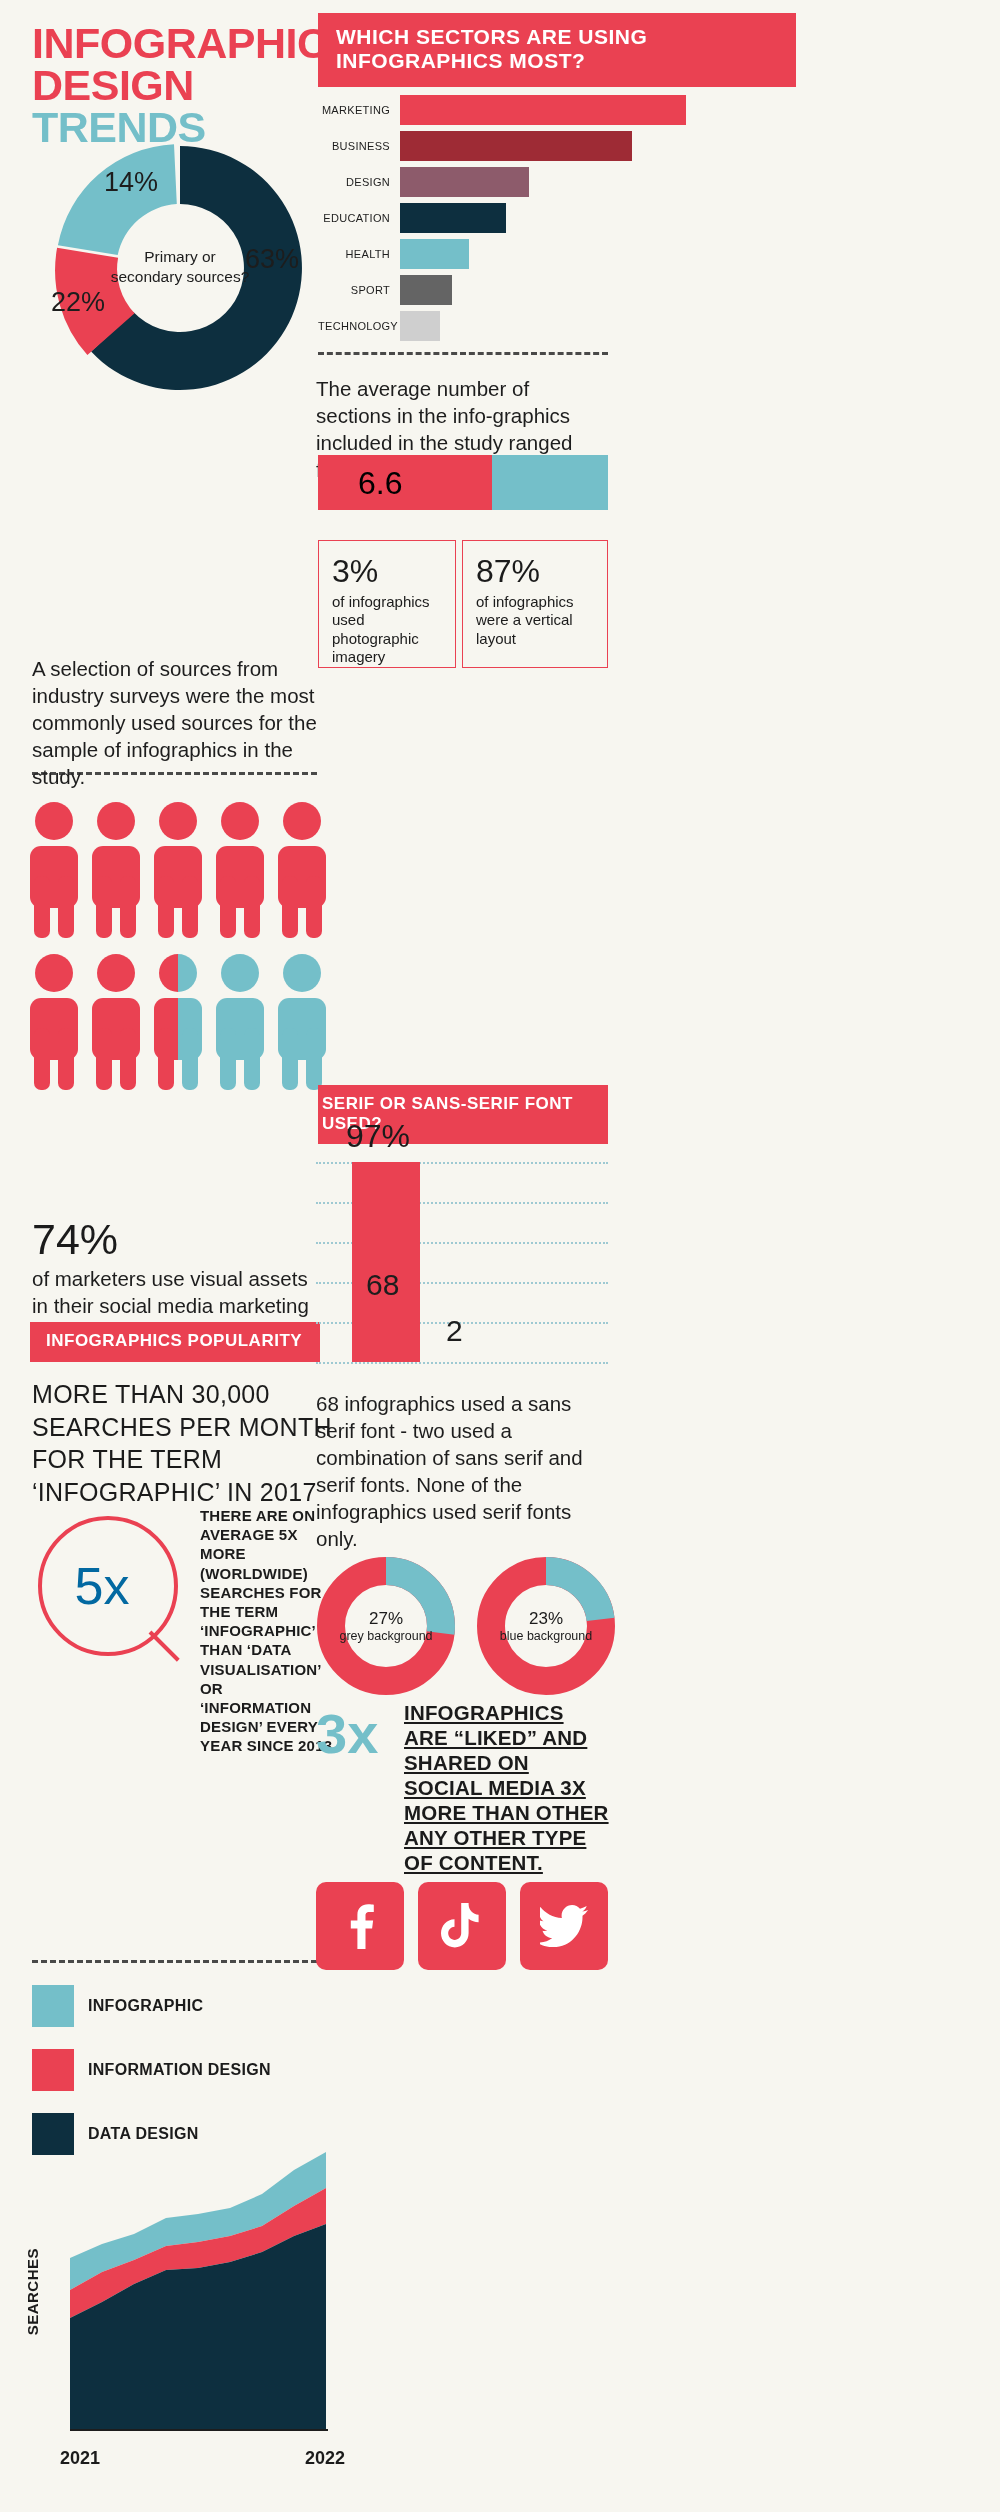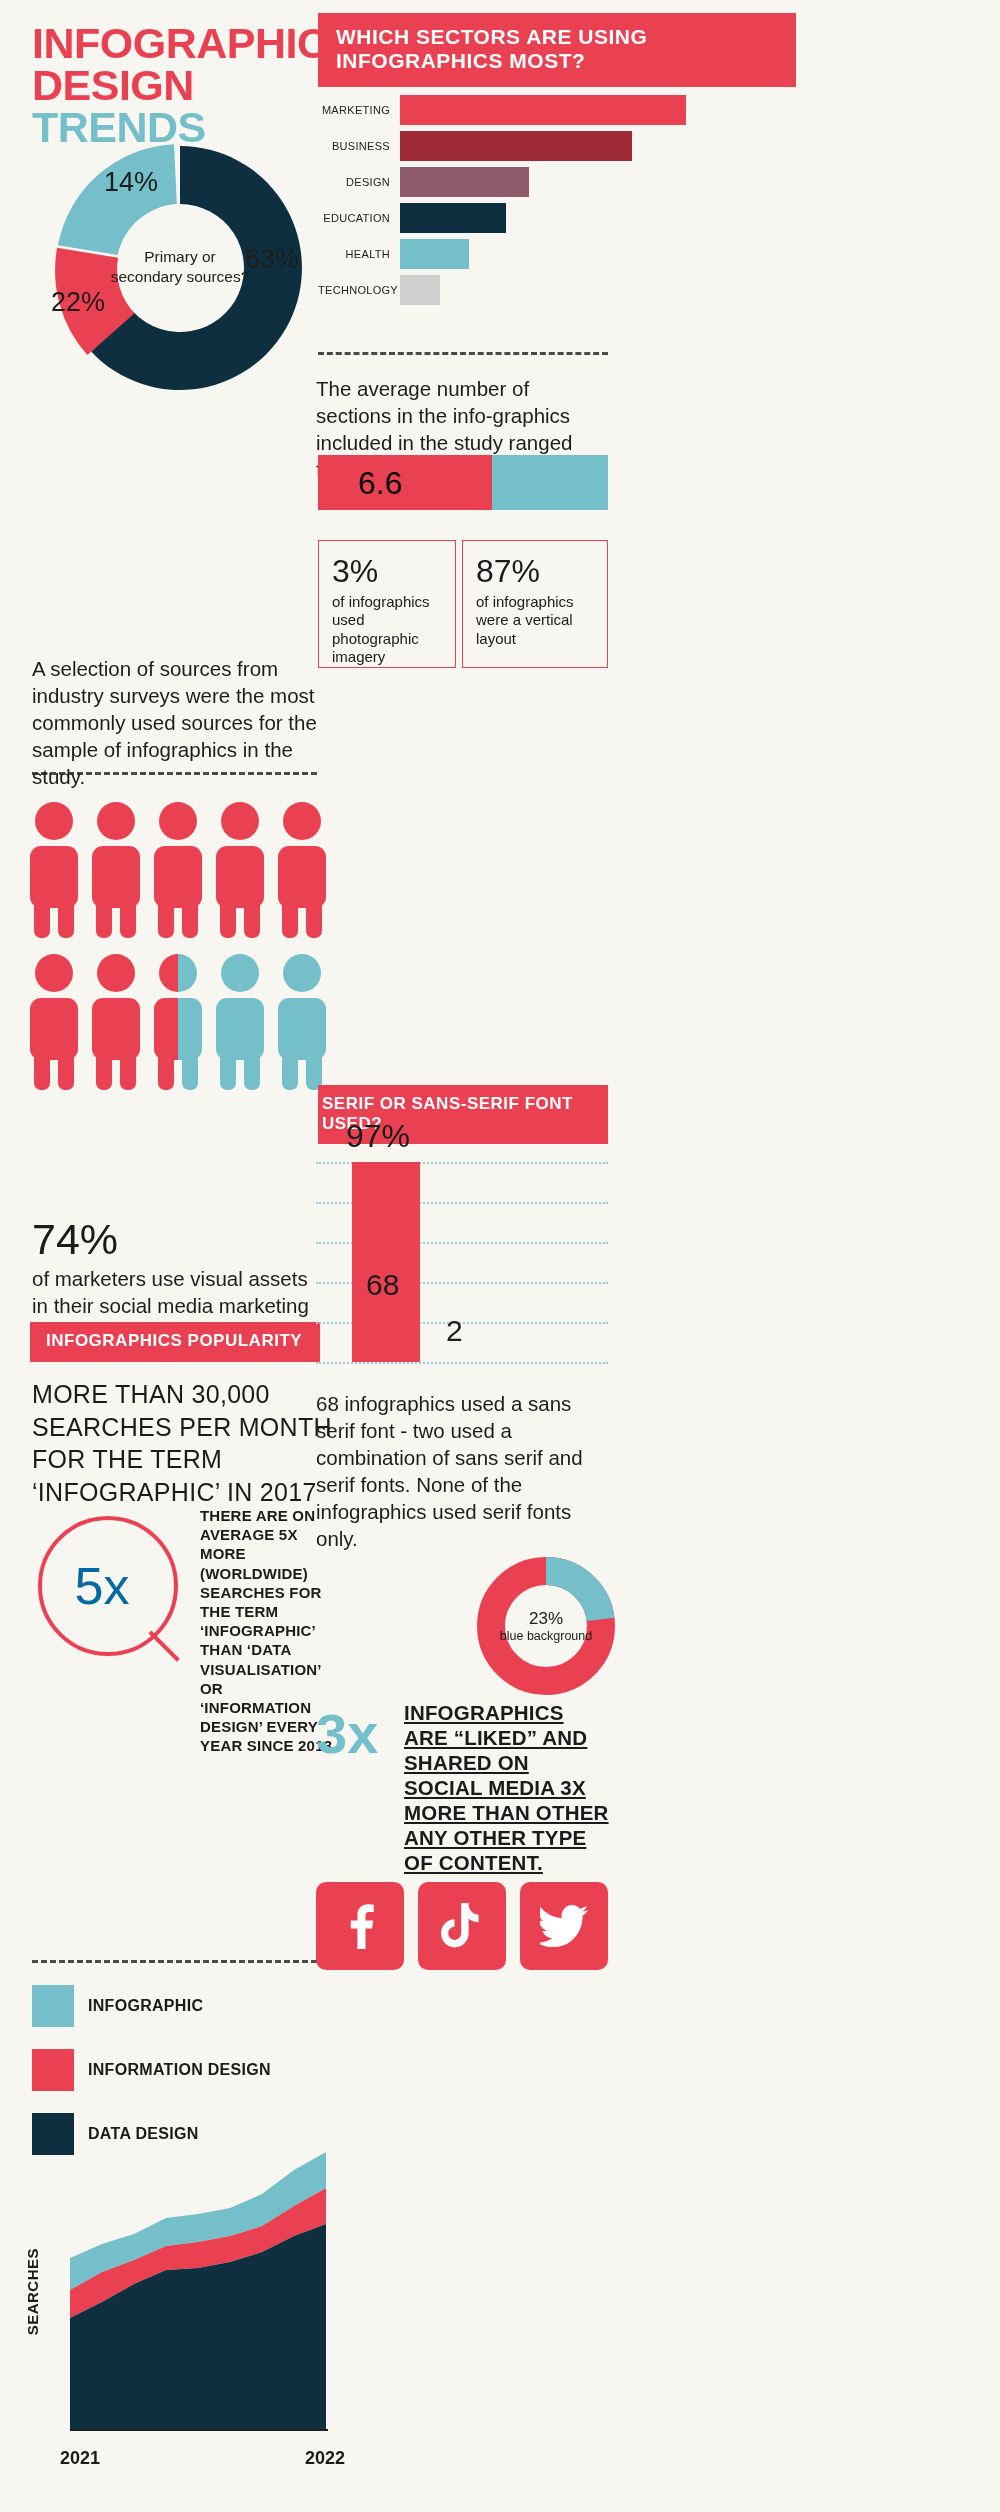--- a/index.html
+++ b/index.html
@@ -344,20 +344,24 @@
     </div>
     <div class="bar-row">
       <span class="bar-lbl">EDUCATION</span>
       <span class="bar" style="width:106px;background:#0d2f3f"></span>
     </div>
     <div class="bar-row">
       <span class="bar-lbl">HEALTH</span>
       <span class="bar" style="width:69px;background:#74bfc9"></span>
     </div>
     <div class="bar-row">
+      <span class="bar-lbl">SPORT</span>
+      <span class="bar" style="width:52px;background:#646464"></span>
+    </div>
+    <div class="bar-row">
       <span class="bar-lbl">TECHNOLOGY</span>
       <span class="bar" style="width:40px;background:#cfcfcf"></span>
     </div>
   </div>
 
   <div id="right-dash-1" class="dashline"></div>
 
   <div id="sections-txt" class="body-txt">The average number of sections in the info-graphics included in the study ranged from 1 section to a high of 20</div>
 
   <div id="bar66">
@@ -389,20 +393,31 @@
     </div>
     <div class="col68"></div>
     <div class="v68">68</div>
     <div class="v2">2</div>
   </div>
 
   <div id="serif-cap" class="body-txt">68 infographics used a sans serif font - two used a combination of sans serif and serif fonts. None of the infographics used serif fonts only.</div>
 
 
   <div id="donut-pair">
+    <div class="mini-donut" style="left:0">
+      <svg width="140" height="140" viewBox="0 0 140 140">
+        <circle cx="70" cy="70" r="55" fill="none" stroke="#ea4152" stroke-width="28"></circle>
+
+        <circle cx="70" cy="70" r="55" fill="none" stroke="#74bfc9" stroke-width="28" stroke-dasharray="93.3 252.3" transform="rotate(-90 70 70)"></circle>
+      </svg>
+      <div class="lbl">
+        <span class="p">27%</span>
+        <span class="s">grey background</span>
+      </div>
+    </div>
     <div class="mini-donut" style="left:160px">
       <svg width="140" height="140" viewBox="0 0 140 140">
         <circle cx="70" cy="70" r="55" fill="none" stroke="#ea4152" stroke-width="28"></circle>
         <circle cx="70" cy="70" r="55" fill="none" stroke="#74bfc9" stroke-width="28" stroke-dasharray="79.5 266.1" transform="rotate(-90 70 70)"></circle>
       </svg>
       <div class="lbl">
         <span class="p">23%</span>
         <span class="s">blue background</span>
       </div>
     </div>

